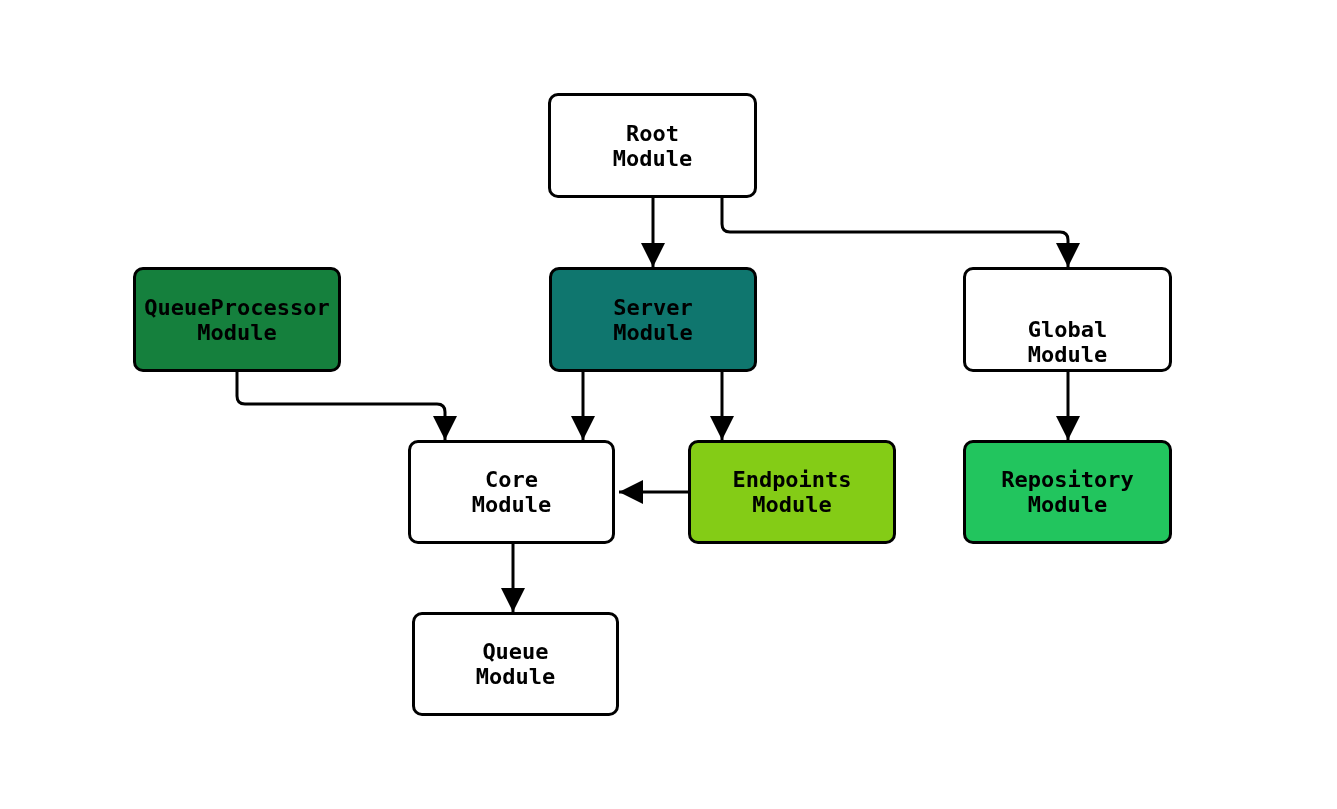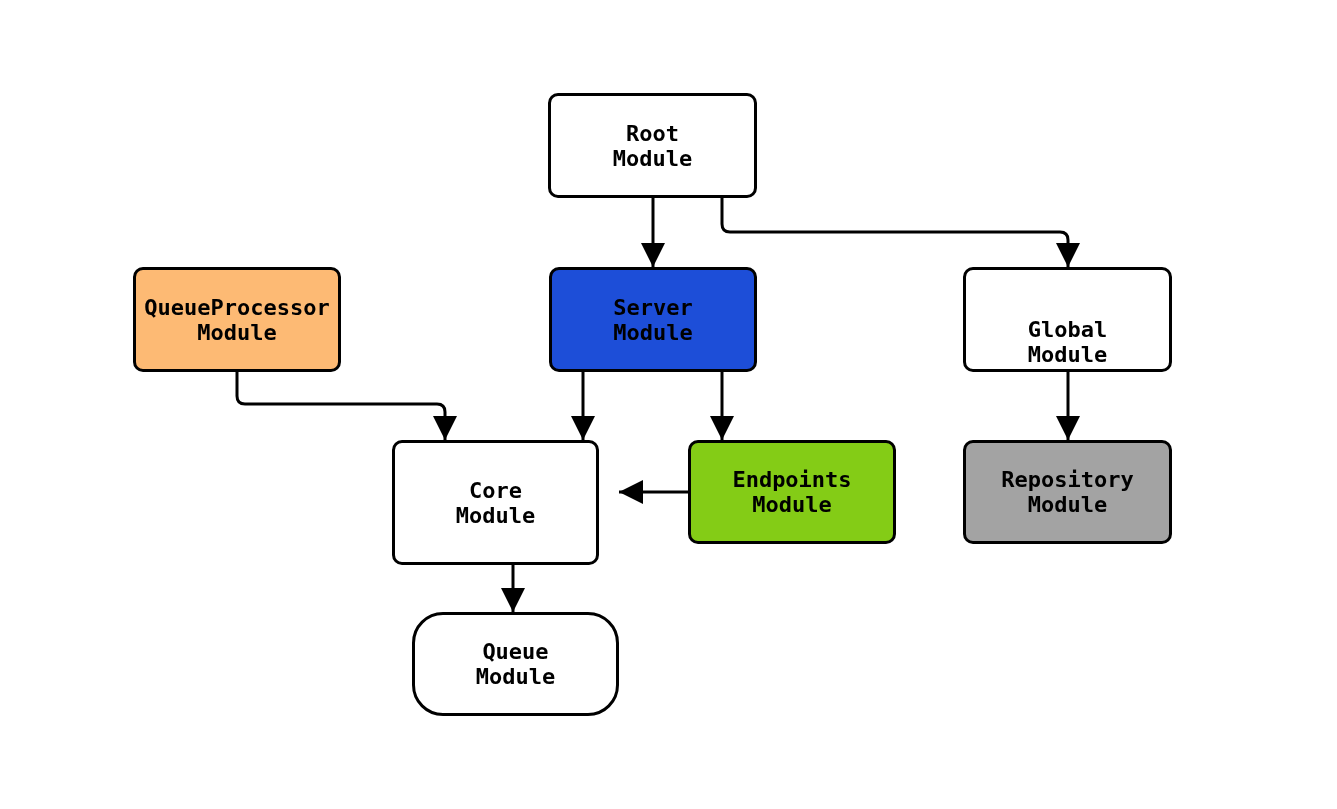--- a/index.html
+++ b/index.html
@@ -65,42 +65,42 @@
         <path class="edge" d="M 688 492 L 619 492" stroke="#000000" marker-end="url(#arrowhead)"></path>
         <path class="edge" d="M 1068 372 L 1068 440" stroke="#000000" marker-end="url(#arrowhead)"></path>
         <path class="edge" d="M 513 544 L 513 612" stroke="#000000" marker-end="url(#arrowhead)"></path>
       </g>
   </svg>
   <div id="node-layer">
       <div class="node" style="left: 548px; top: 93px; width: 209px; height: 105px; border-color: rgb(0, 0, 0); background: rgb(255, 255, 255);">
         <span class="node-label" style="color: rgb(0, 0, 0);">Root
 Module</span>
       </div>
-      <div class="node" style="left: 133px; top: 267px; width: 208px; height: 105px; border-color: rgb(0, 0, 0); background: #fdba74;">
+      <div class="node" style="left: 133px; top: 267px; width: 208px; height: 105px; border-color: rgb(0, 0, 0); background: #15803d;">
         <span class="node-label" style="color: rgb(0, 0, 0);">QueueProcessor
 Module</span>
       </div>
-      <div class="node" style="left: 549px; top: 267px; width: 208px; height: 105px; border-color: rgb(0, 0, 0); background: #1d4ed8;">
+      <div class="node" style="left: 549px; top: 267px; width: 208px; height: 105px; border-color: rgb(0, 0, 0); background: #0f766e;">
         <span class="node-label" style="color: rgb(0, 0, 0);">Server
 Module</span>
       </div>
       <div class="node" style="left: 963px; top: 267px; width: 209px; height: 105px; border-color: rgb(0, 0, 0); background: rgb(255, 255, 255);">
         <span class="node-label" style="color: rgb(0, 0, 0); margin-top: 44px;">Global
 Module</span>
       </div>
-      <div class="node" style="left: 392px; top: 440px; width: 207px; height: 125px; border-color: rgb(0, 0, 0); background: rgb(255, 255, 255);">
+      <div class="node" style="left: 408px; top: 440px; width: 207px; height: 104px; border-color: rgb(0, 0, 0); background: rgb(255, 255, 255);">
         <span class="node-label" style="color: rgb(0, 0, 0);">Core
 Module</span>
       </div>
       <div class="node" style="left: 688px; top: 440px; width: 208px; height: 104px; border-color: rgb(0, 0, 0); background: #84cc16;">
         <span class="node-label" style="color: rgb(0, 0, 0);">Endpoints
 Module</span>
       </div>
-      <div class="node" style="left: 963px; top: 440px; width: 209px; height: 104px; border-color: rgb(0, 0, 0); background: #a3a3a3;">
+      <div class="node" style="left: 963px; top: 440px; width: 209px; height: 104px; border-color: rgb(0, 0, 0); background: #22c55e;">
         <span class="node-label" style="color: rgb(0, 0, 0);">Repository
 Module</span>
       </div>
-      <div class="node" style="left: 412px; top: 612px; width: 207px; height: 104px; border-color: rgb(0, 0, 0); background: rgb(255, 255, 255); border-radius: 31px;">
+      <div class="node" style="left: 412px; top: 612px; width: 207px; height: 104px; border-color: rgb(0, 0, 0); background: rgb(255, 255, 255);">
         <span class="node-label" style="color: rgb(0, 0, 0);">Queue
 Module</span>
       </div>
     </div>
 </div>
 
 </body></html>

